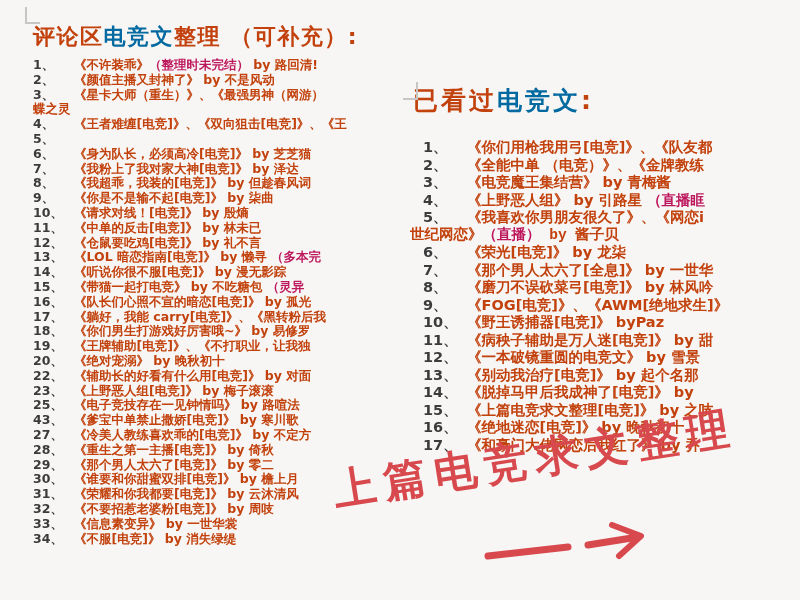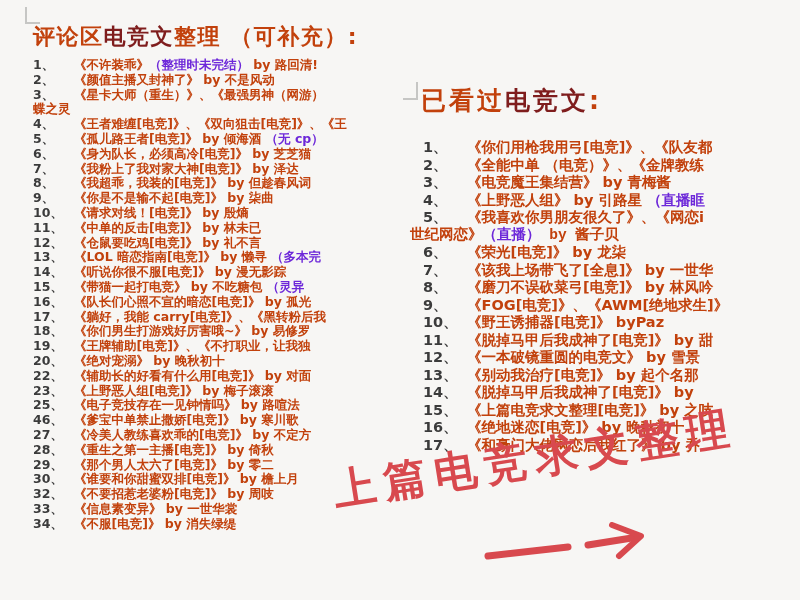--- a/index.html
+++ b/index.html
@@ -8,33 +8,33 @@
     background:#f7f6f4;
     font-family:"DejaVu Sans","Liberation Sans",sans-serif;
     color:#3b3b3b;
   }
   .page{position:absolute;top:0;height:600px;overflow:hidden;box-sizing:border-box;}
   .page-left{left:0;width:400px;padding-left:33px;}
   .page-right{left:400px;width:400px;padding-left:10px;}
 
   .header{font-weight:bold;color:#222;white-space:nowrap;}
   .page-left  .header{margin:22px 0 6px 0;font-size:22px;line-height:30px;letter-spacing:1.5px;}
-  .page-right .header{margin:84px 0 21px 11px;font-size:25px;line-height:34px;letter-spacing:3px;}
+  .page-right .header{margin:84px 0 21px 3px;font-size:25px;line-height:34px;letter-spacing:3px;}
 
   .row{display:flex;white-space:nowrap;font-weight:600;}
   .page-left  .row{font-size:12.5px;line-height:14.8px;}
   .page-right .row{font-size:14.5px;line-height:17.5px;padding-left:13px;}
   .page-right .row.cont{padding-left:0;font-family:Liberation Mono, monospace;}
   .num{flex:0 0 41px;}
   .page-right .num{flex:0 0 44px;}
   .txt{flex:0 0 auto;}
 
   .seg-k{color:#c2410c;}
-  .seg-r{color:#7f1d1d;}
-  .seg-g{color:#6d28d9;}
+  .seg-r{color:#0369a1;}
+  .seg-g{color:#be185d;}
 
   .corner{position:absolute;border-color:#c6c6c4;border-style:solid;border-width:0;}
   .corner-left{left:25px;top:7px;width:13px;height:15px;border-left-width:2px;border-bottom-width:2px;}
   .corner-right{left:403px;top:82px;width:13px;height:16px;border-right-width:2px;border-bottom-width:2px;}
 
   .handwriting{
     position:absolute;left:338px;top:462px;width:470px;
     font-size:43px;font-weight:bold;color:#d8494e;
     letter-spacing:8px;white-space:nowrap;
     transform:rotate(-9deg);transform-origin:left bottom;
@@ -62,21 +62,20 @@
       </div>
       <div class="row cont">
         <span class="txt"><span class="seg-k">蝶之灵</span></span>
       </div>
       <div class="row">
         <span class="num">4、</span>
         <span class="txt"><span class="seg-k">《王者难缠[电竞]》、《双向狙击[电竞]》、《王</span></span>
       </div>
       <div class="row">
         <span class="num">5、</span>
-        <span class="txt"><span class="seg-k">《孤儿路王者[电竞]》 by 倾海酒 </span><span class="seg-g">（无 cp）</span></span>
       </div>
       <div class="row">
         <span class="num">6、</span>
         <span class="txt"><span class="seg-k">《身为队长，必须高冷[电竞]》 by 芝芝猫</span></span>
       </div>
       <div class="row">
         <span class="num">7、</span>
         <span class="txt"><span class="seg-k">《我粉上了我对家大神[电竞]》 by 泽达</span></span>
       </div>
       <div class="row">
@@ -137,38 +136,42 @@
       </div>
       <div class="row">
         <span class="num">23、</span>
         <span class="txt"><span class="seg-k">《上野恶人组[电竞]》 by 梅子滚滚</span></span>
       </div>
       <div class="row">
         <span class="num">25、</span>
         <span class="txt"><span class="seg-k">《电子竞技存在一见钟情吗》 by 路喧法</span></span>
       </div>
       <div class="row">
-        <span class="num">46、</span>
+        <span class="num">43、</span>
         <span class="txt"><span class="seg-k">《爹宝中单禁止撒娇[电竞]》 by 寒川歌</span></span>
       </div>
       <div class="row">
         <span class="num">27、</span>
         <span class="txt"><span class="seg-k">《冷美人教练喜欢乖的[电竞]》 by 不定方</span></span>
       </div>
       <div class="row">
         <span class="num">28、</span>
         <span class="txt"><span class="seg-k">《重生之第一主播[电竞]》 by 倚秋</span></span>
       </div>
       <div class="row">
         <span class="num">29、</span>
         <span class="txt"><span class="seg-k">《那个男人太六了[电竞]》 by 零二</span></span>
       </div>
       <div class="row">
         <span class="num">30、</span>
         <span class="txt"><span class="seg-k">《谁要和你甜蜜双排[电竞]》 by 檐上月</span></span>
+      </div>
+      <div class="row">
+        <span class="num">31、</span>
+        <span class="txt"><span class="seg-k">《荣耀和你我都要[电竞]》 by 云沐清风</span></span>
       </div>
       <div class="row">
         <span class="num">32、</span>
         <span class="txt"><span class="seg-k">《不要招惹老婆粉[电竞]》 by 周吱</span></span>
       </div>
       <div class="row">
         <span class="num">33、</span>
         <span class="txt"><span class="seg-k">《信息素变异》 by 一世华裳</span></span>
       </div>
       <div class="row">
@@ -203,37 +206,37 @@
       </div>
       <div class="row cont">
         <span class="txt"><span class="seg-k">世纪网恋》</span><span class="seg-g">（直播）</span><span class="seg-k"> by 酱子贝</span></span>
       </div>
       <div class="row">
         <span class="num">6、</span>
         <span class="txt"><span class="seg-k">《荣光[电竞]》 by 龙柒</span></span>
       </div>
       <div class="row">
         <span class="num">7、</span>
-        <span class="txt"><span class="seg-k">《该我上场带飞了[全息]》 by 一世华</span></span>
+        <span class="txt"><span class="seg-k">《那个男人太六了[全息]》 by 一世华</span></span>
       </div>
       <div class="row">
         <span class="num">8、</span>
         <span class="txt"><span class="seg-k">《磨刀不误砍菜弓[电竞]》 by 林风吟</span></span>
       </div>
       <div class="row">
         <span class="num">9、</span>
         <span class="txt"><span class="seg-k">《FOG[电竞]》、《AWM[绝地求生]》</span></span>
       </div>
       <div class="row">
         <span class="num">10、</span>
         <span class="txt"><span class="seg-k">《野王诱捕器[电竞]》 byPaz</span></span>
       </div>
       <div class="row">
         <span class="num">11、</span>
-        <span class="txt"><span class="seg-k">《脱掉马甲后我成神了[电竞]》 by 甜</span></span>
+        <span class="txt"><span class="seg-k">《病秧子辅助是万人迷[电竞]》 by 甜</span></span>
       </div>
       <div class="row">
         <span class="num">12、</span>
         <span class="txt"><span class="seg-k">《一本破镜重圆的电竞文》 by 雪景</span></span>
       </div>
       <div class="row">
         <span class="num">13、</span>
         <span class="txt"><span class="seg-k">《别动我治疗[电竞]》 by 起个名那</span></span>
       </div>
       <div class="row">

